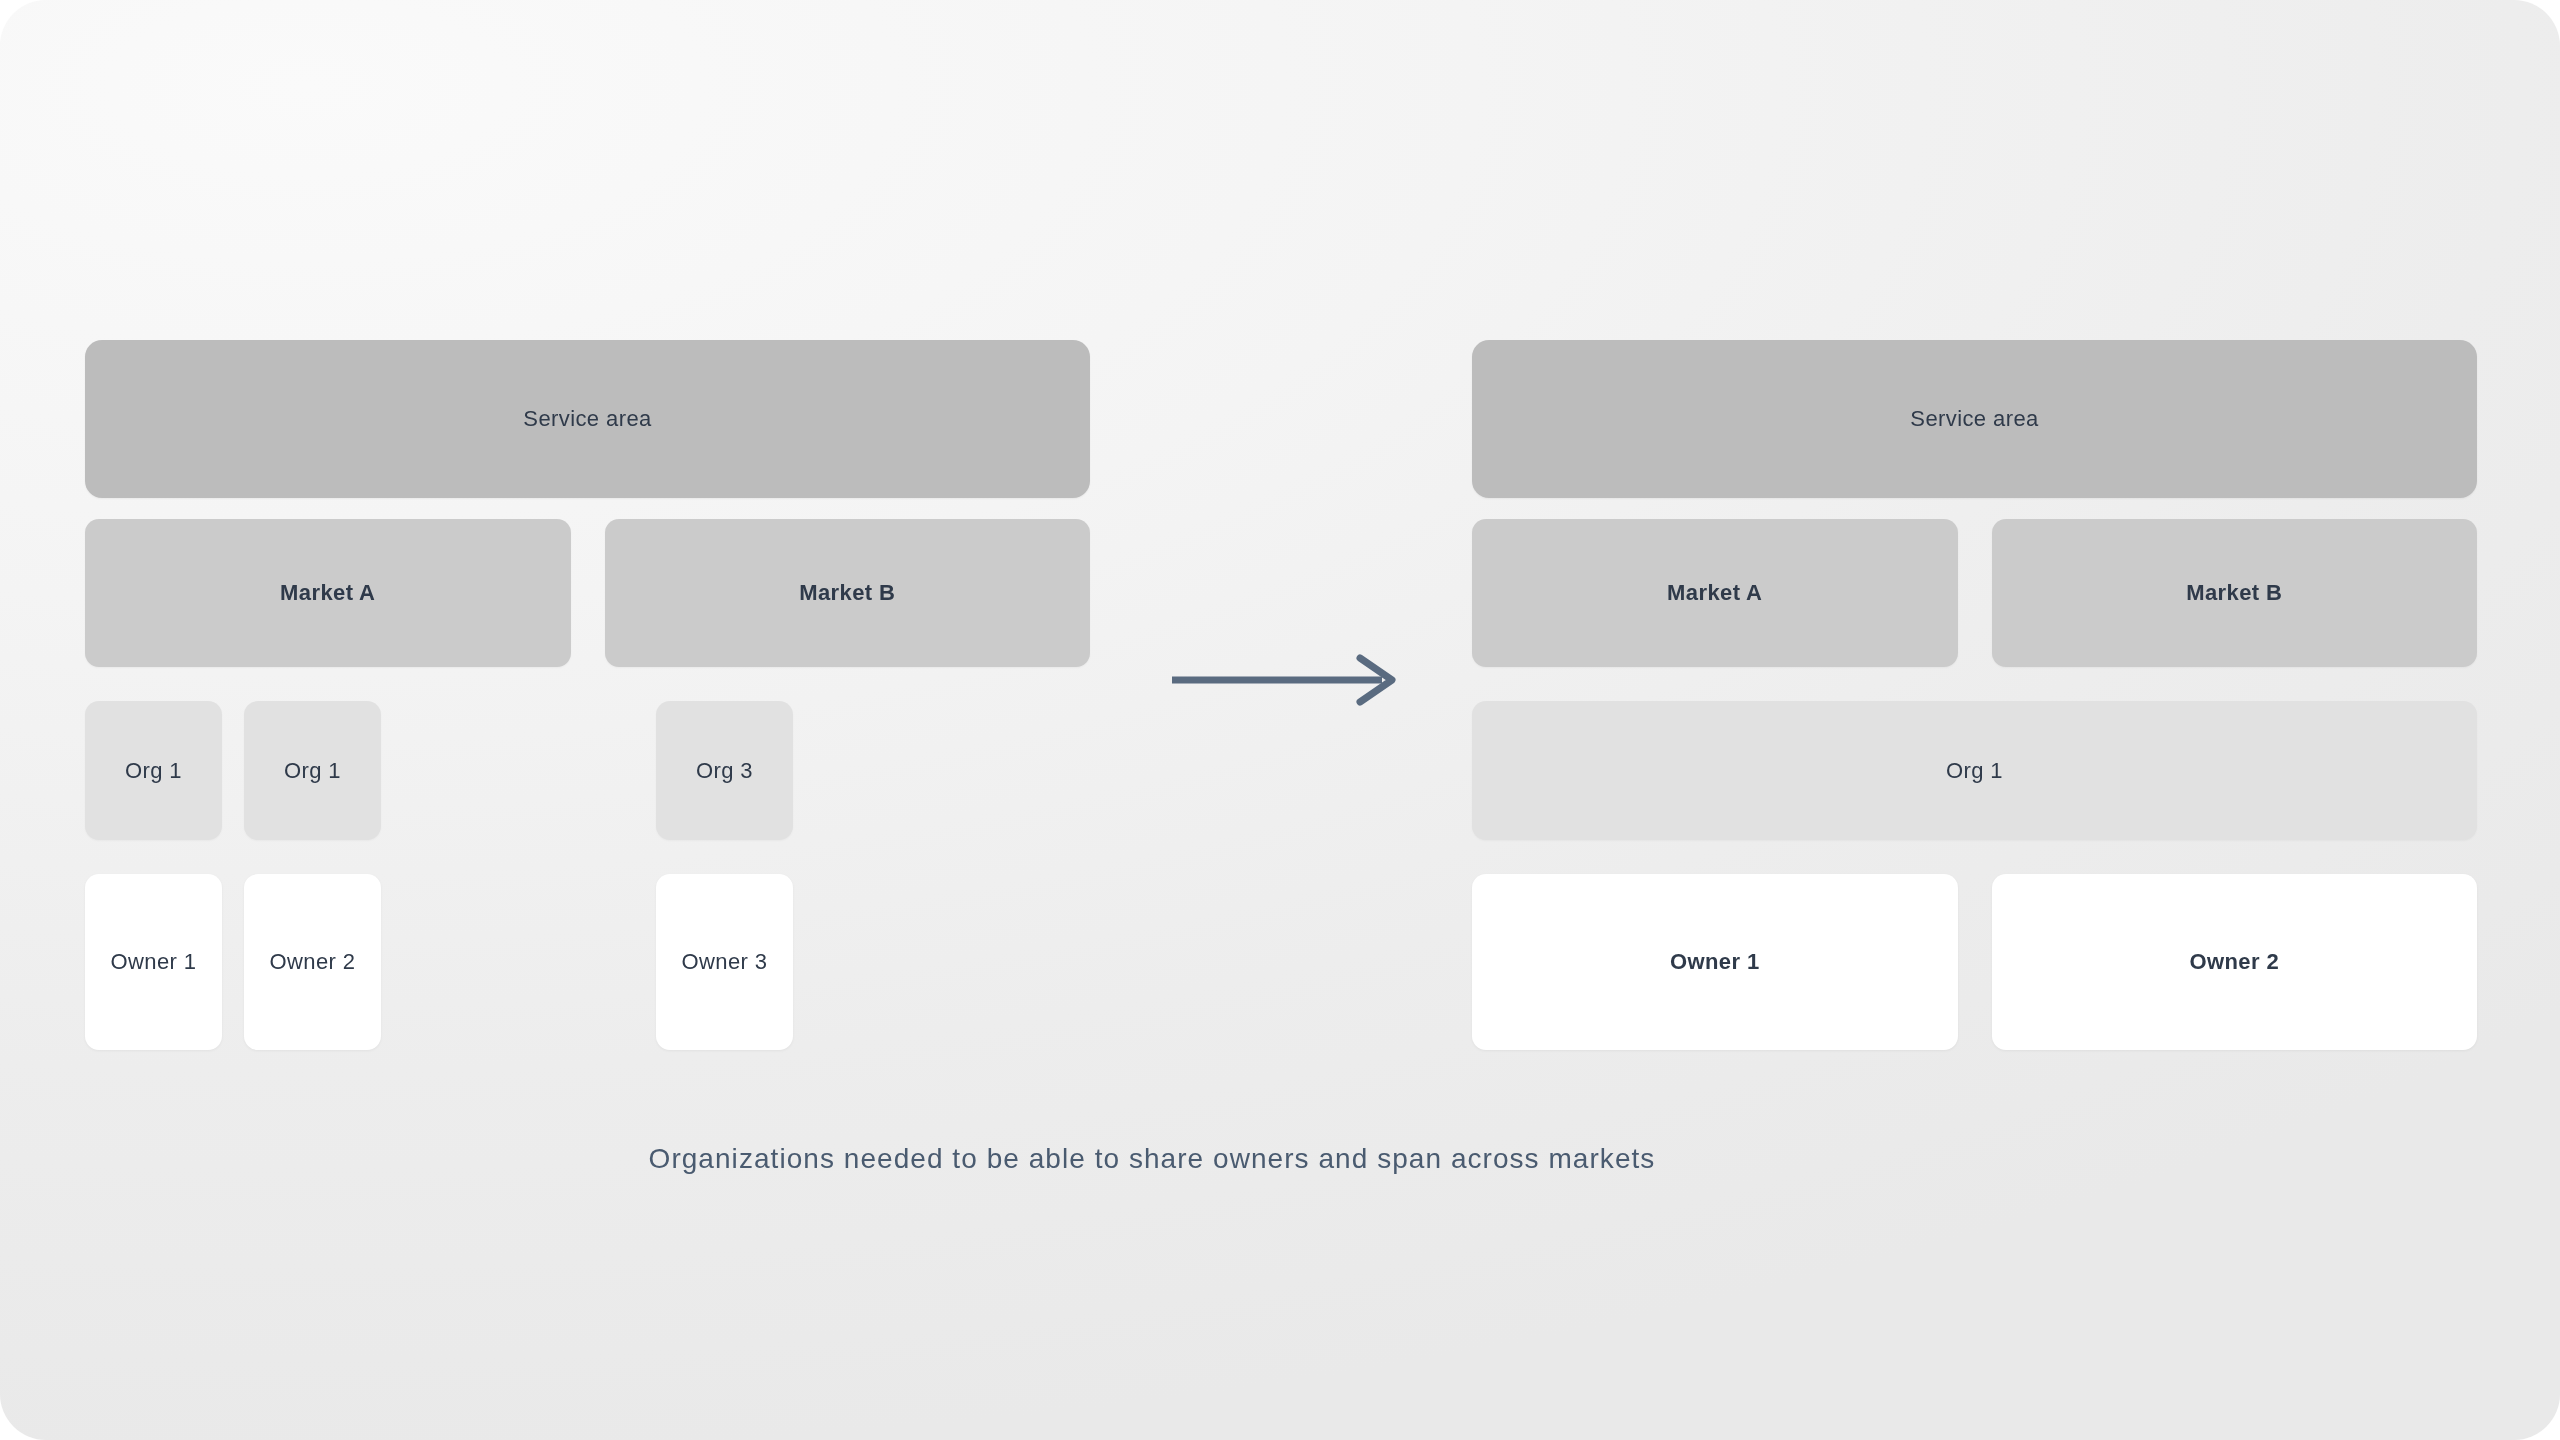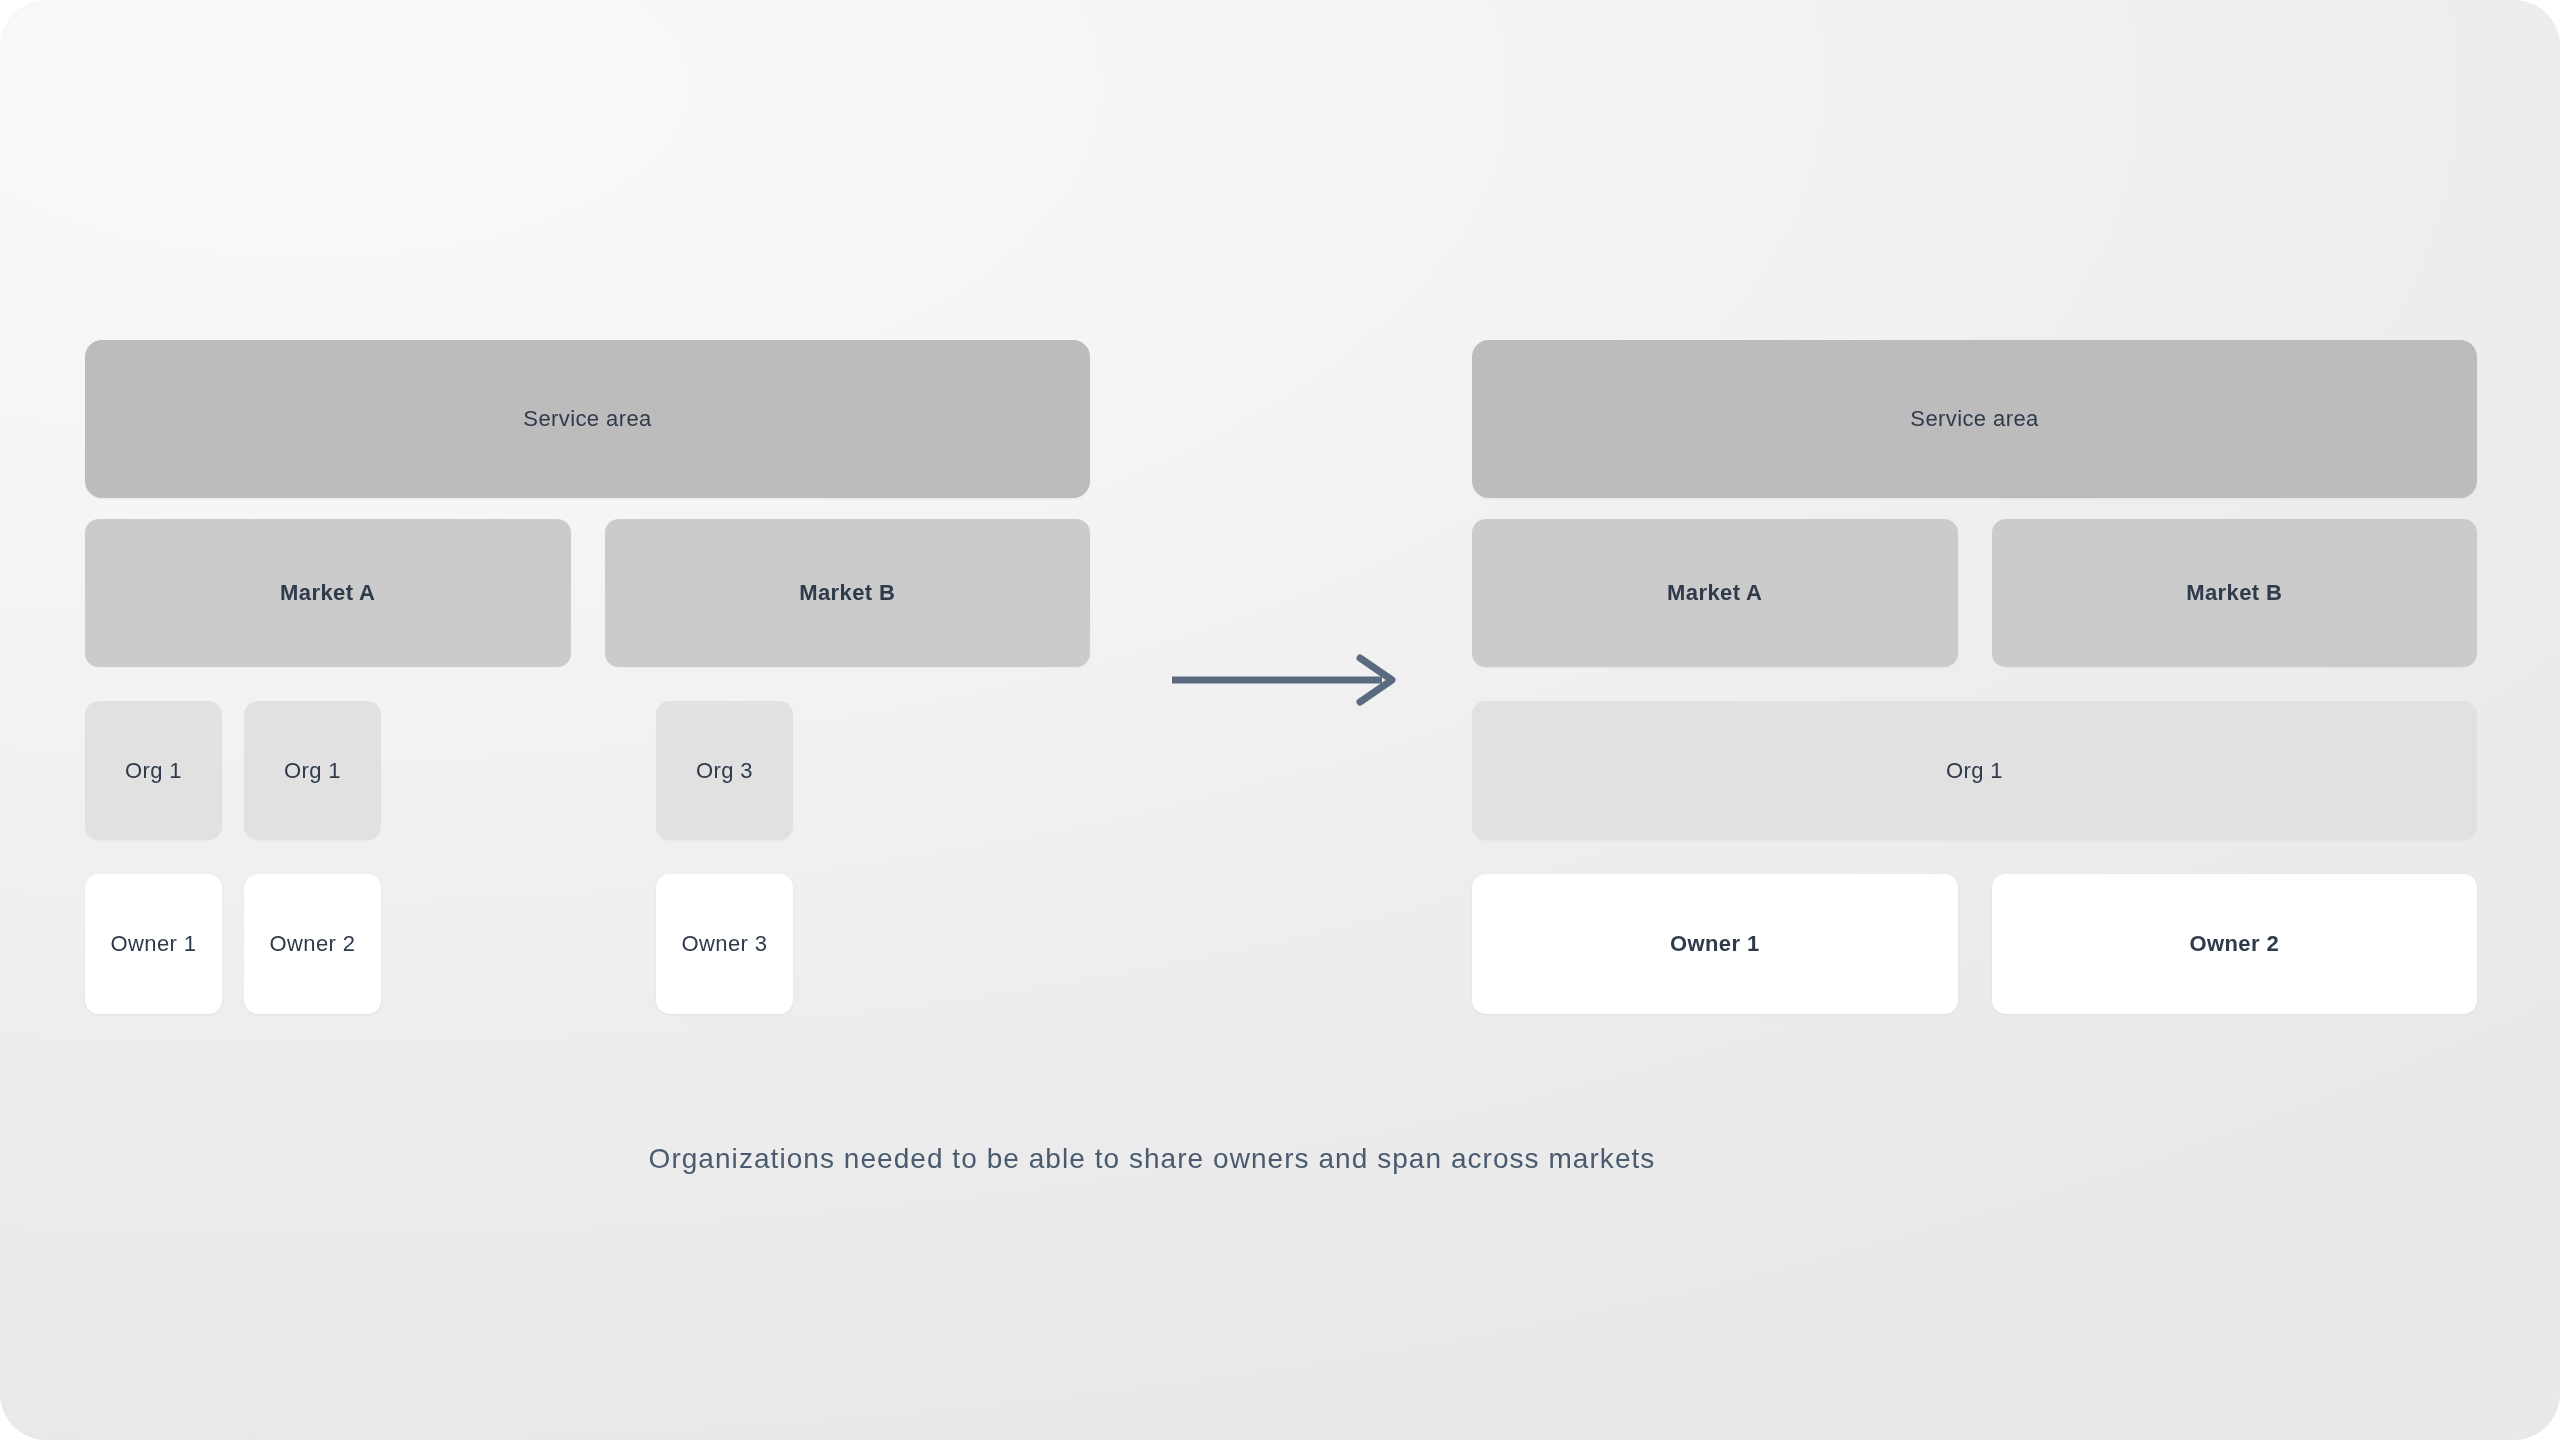--- a/index.html
+++ b/index.html
@@ -74,21 +74,21 @@
     height: 148px;
     background: #cbcbcb;
     box-shadow: 0 1px 2px rgba(0,0,0,0.04);
   }
   .node.org {
     height: 139px;
     background: #e1e1e1;
     box-shadow: 0 1px 2px rgba(0,0,0,0.035);
   }
   .node.owner {
-    height: 140px;
+    height: 176px;
     background: #ffffff;
     box-shadow: 0 1px 3px rgba(0,0,0,0.05);
   }
 
   .node.full { width: 100%; }
   
   .node.half { width: 485.5px; font-weight: bold; }
   
   .node.quarter { width: 137px; }
 

